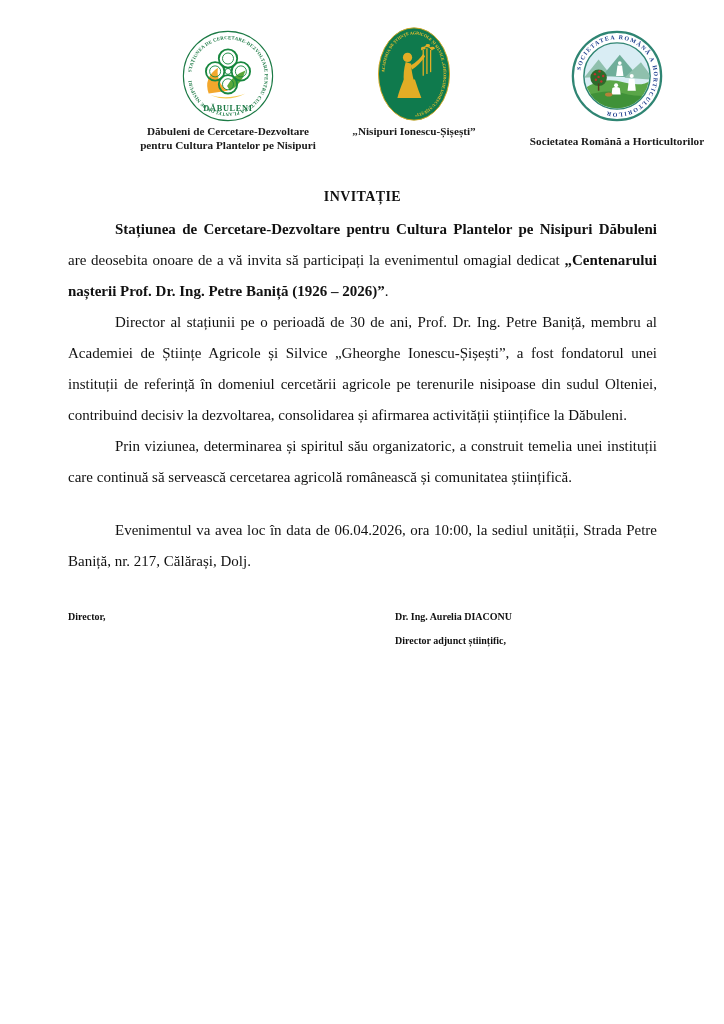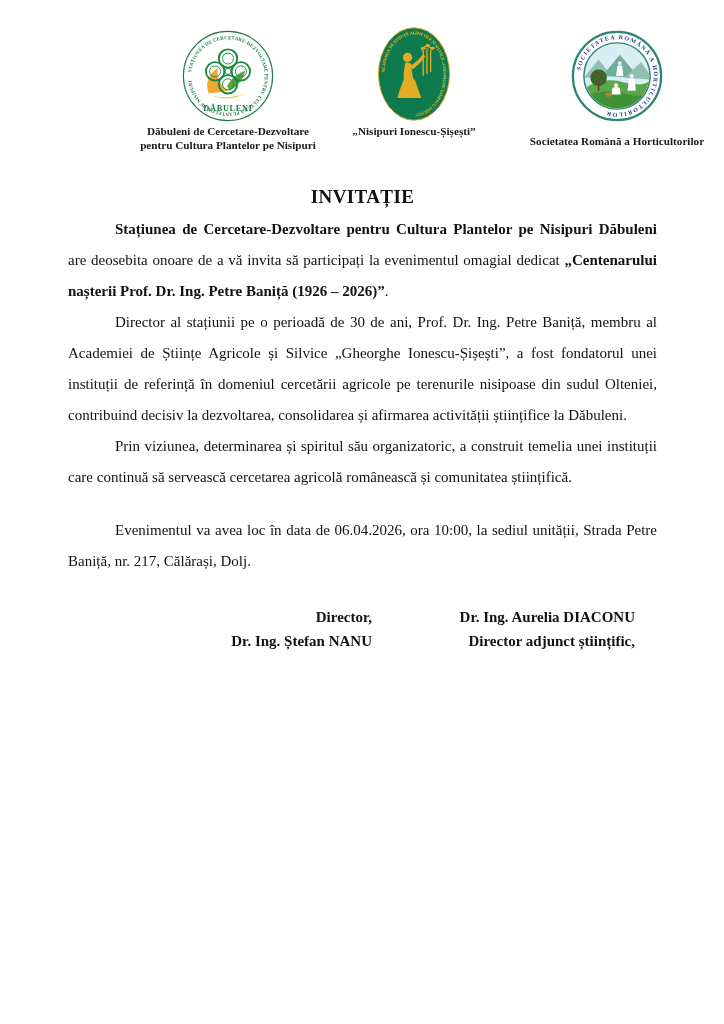--- a/index.html
+++ b/index.html
@@ -12,30 +12,30 @@
   .logo-header { position:relative; height:122px; }
   .logo-block { position:absolute; top:0; text-align:center; }
   .logo-block .logo-img { display:block; margin:0 auto; }
   .lb1 { left:55px;  width:210px; }
   .lb2 { left:256px; width:180px; }
   .lb3 { left:444px; width:210px; }
   .lb2 .logo-img { margin-top:-4px; }
   .logo-caption { margin-top:3px; font-size:11.2px; font-weight:bold; line-height:13.5px; color:#1a1a1a; }
   .lb3 .logo-caption { margin-top:13px; }
   
-  .doc-title { margin:32px 0 0 0; text-align:center; font-size:19px; line-height:26px;
+  .doc-title { margin:32px 0 0 0; text-align:center; font-size:14px; line-height:26px;
                font-weight:bold; letter-spacing:0.4px; color:#111; }
   
   .doc-body { margin-top:4px; }
   .doc-body p { margin:0; font-size:15px; line-height:31px; text-align:justify;
                 text-indent:47px; color:#111; }
   .doc-body p.spaced { margin-top:22px; }
   
   .signatures { display:flex; margin-top:28px; }
-  .sig { font-size:15px; font-weight:bold; line-height:24px; text-align:right; color:#111; }
+  .sig { font-size:10px; font-weight:bold; line-height:24px; text-align:left; color:#111; }
   .sig-left  { width:304px; }
   .sig-right { width:240px; margin-left:23px; }
 </style>
 </head>
 <body>
 
 <div class="page">
 
   <header class="logo-header">
 
@@ -153,21 +153,20 @@
   <main class="doc-body">
     <p><b>Stațiunea de Cercetare-Dezvoltare pentru Cultura Plantelor pe Nisipuri Dăbuleni</b><span> are deosebita onoare de a vă invita să participați la evenimentul omagial dedicat </span><b>„Centenarului nașterii Prof. Dr. Ing. Petre Baniță (1926 – 2026)”</b><span>.</span></p>
     <p>Director al stațiunii pe o perioadă de 30 de ani, Prof. Dr. Ing. Petre Baniță, membru al Academiei de Științe Agricole și Silvice „Gheorghe Ionescu-Șișești”, a fost fondatorul unei instituții de referință în domeniul cercetării agricole pe terenurile nisipoase din sudul Olteniei, contribuind decisiv la dezvoltarea, consolidarea și afirmarea activității științifice la Dăbuleni.</p>
     <p>Prin viziunea, determinarea și spiritul său organizatoric, a construit temelia unei instituții care continuă să servească cercetarea agricolă românească și comunitatea științifică.</p>
     <p class="spaced">Evenimentul va avea loc în data de 06.04.2026, ora 10:00, la sediul unității, Strada Petre Baniță, nr. 217, Călărași, Dolj.</p>
   </main>
 
   <footer class="signatures">
     <div class="sig sig-left">
       <div>Director,</div>
-      <div>Dr. Ing. Ștefan NANU</div>
     </div>
     <div class="sig sig-right">
       <div>Dr. Ing. Aurelia DIACONU</div>
       <div>Director adjunct științific,</div>
     </div>
   </footer>
 
 </div>
 
 </body></html>

